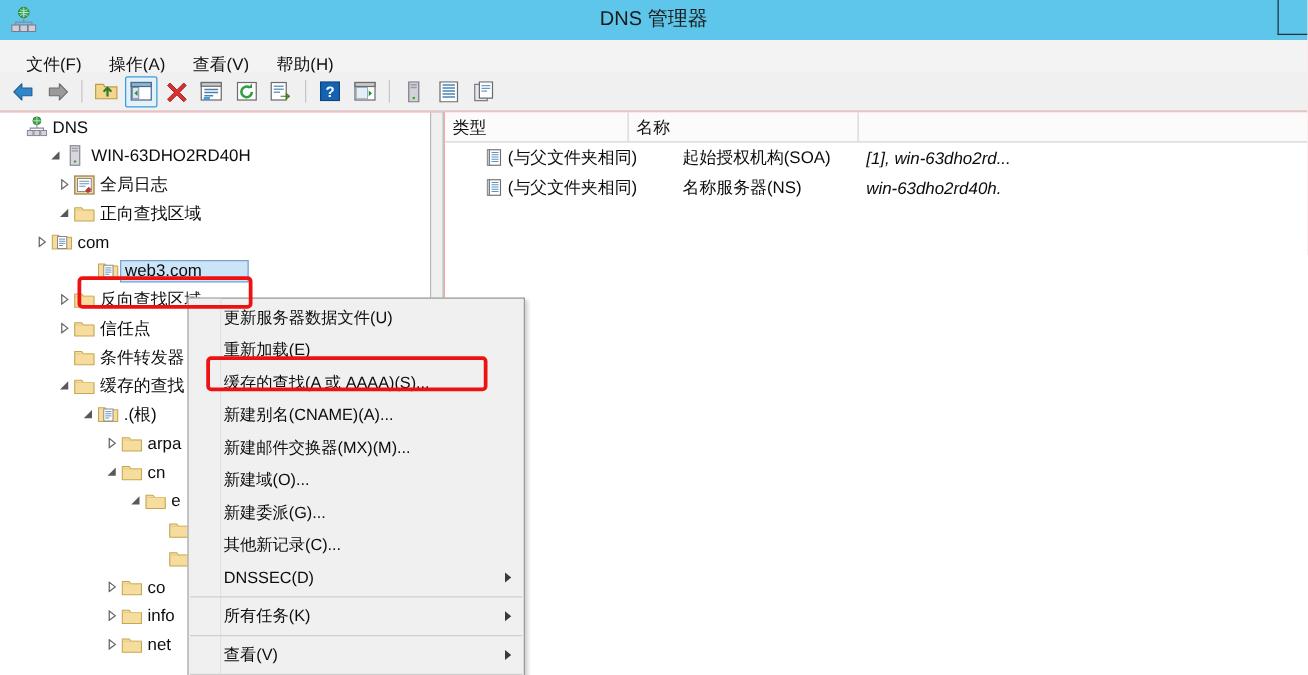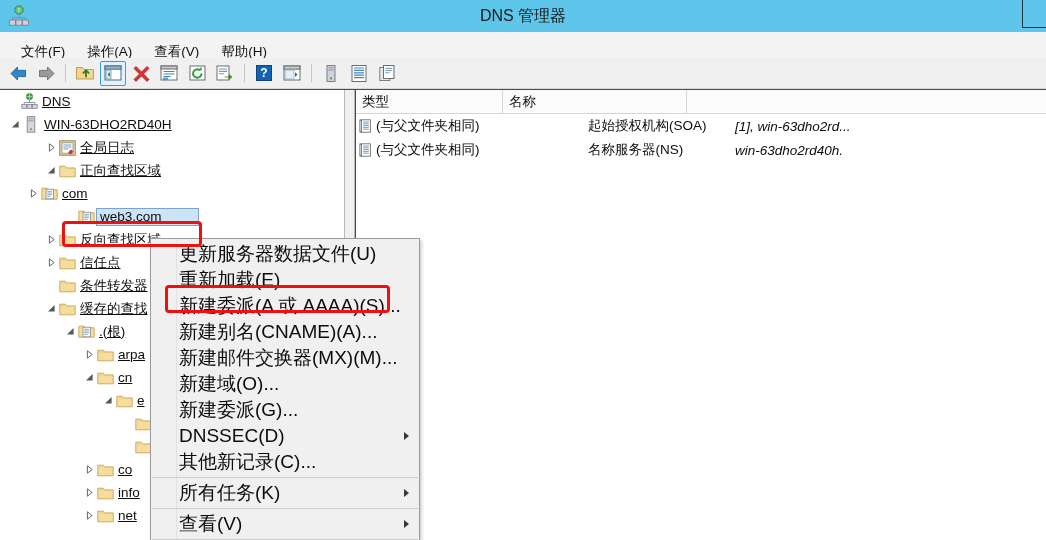--- a/index.html
+++ b/index.html
@@ -6,21 +6,21 @@
   html, body {
     width: 1046px; height: 540px;
     overflow: hidden;
     background: #ffffff;
     font-family: "Liberation Sans", "DejaVu Sans", sans-serif;
     -webkit-font-smoothing: antialiased;
   }
   #app {
     position: relative;
     width: 1046px; height: 540px;
-    background: #b91c1c;
+    background: #fca5a5;
   }
 
   
   .titlebar {
     position: absolute; left: 0; top: 0;
     width: 1046px; height: 32px;
     background: #5dc6ea;
   }
   .titlebar-icon {
     position: absolute; left: 8px; top: 5px;
@@ -127,21 +127,21 @@
     width: 14px; height: 23px;
     display: flex; align-items: center; justify-content: center;
     flex: 0 0 14px;
   }
   .tnode .ticon {
     width: 18px; height: 18px;
     flex: 0 0 18px;
     margin-right: 4px;
     display: flex; align-items: center; justify-content: center;
   }
-  .tnode .tlabel { padding-right: 6px; text-decoration: underline; }
+  .tnode .tlabel { padding-right: 6px; }
   .tnode.selected .tlabel {
     background: #cce4f7;
     border: 1px solid #7da2ce;
     padding: 0 36px 1px 3px;
     margin-left: -3px;
   }
 
   
   .lv-header {
     height: 24px;
@@ -163,43 +163,43 @@
   .lv-col.c2 { width: 161px; }
   .lv-col.c3 { width: 198px; border-right: none; }
   .lv-row {
     height: 24px;
     display: flex;
     align-items: center;
     font-size: 13.5px;
     color: #0c0c0c;
     white-space: nowrap;
   }
-  .lv-cell { overflow: hidden; white-space: nowrap; padding-left: 6px; }
+  .lv-cell { overflow: hidden; white-space: nowrap; padding-left: 6px; justify-content: center; }
   .lv-cell.c0 { width: 184px; display: flex; align-items: center; padding-left: 3px; }
-  .lv-cell.c1 { width: 147px; margin-left: 42px; }
+  .lv-cell.c1 { width: 147px; }
   .lv-cell.c2 { width: 161px; font-style: italic; }
   .rec-icon { width: 15px; height: 15px; flex: 0 0 15px; margin-right: 2px; }
 
   
   .ctxmenu {
     position: absolute;
     left: 150px; top: 238px;
     width: 270px;
     background: #f0f0f0;
     border: 1px solid #9a9a9a;
     box-shadow: 2px 2px 3px rgba(0,0,0,0.18);
     padding: 2px 0 0 0;
     z-index: 40;
   }
   .ctxitem {
     position: relative;
     height: 26px;
     line-height: 26px;
     padding-left: 28px;
-    font-size: 19px;
+    font-size: 13px;
     color: #0c0c0c;
     white-space: nowrap;
     cursor: default;
   }
   .ctxitem .arrow {
     position: absolute;
     right: 10px; top: 50%;
     transform: translateY(-50%);
     width: 0; height: 0;
     border-left: 5px solid #3a3a3a;
@@ -375,21 +375,21 @@
               <circle cx="8.5" cy="3.6" r="3.2" fill="#3fa93f" stroke="#2a7a2a" stroke-width="0.6"></circle>
               <path d="M5.4 3.6h6.2M8.5 0.5v6.2" stroke="#cfeeff" stroke-width="0.6"></path>
               <path d="M8.5 6.9v2.6M3.2 11.6V9.5h10.6v2.1" stroke="#8a8a9a" stroke-width="0.9" fill="none"></path>
               <rect x="0.8" y="11.4" width="4.6" height="4.1" fill="#d4d4df" stroke="#7a7a8a" stroke-width="0.7"></rect>
               <rect x="6.2" y="11.4" width="4.6" height="4.1" fill="#d4d4df" stroke="#7a7a8a" stroke-width="0.7"></rect>
               <rect x="11.6" y="11.4" width="4.6" height="4.1" fill="#d4d4df" stroke="#7a7a8a" stroke-width="0.7"></rect>
             </svg>
           </span>
           <span class="tlabel">DNS</span>
         </div>
-        <div class="tnode" style="padding-left: 8px; align-items: center;">
+        <div class="tnode" style="padding-left: 37px; align-items: center;">
           <span class="twist">
             <svg width="9" height="9" viewBox="0 0 9 9">
               <path d="M1 7.6 7.6 1v6.6z" fill="#595959"></path>
             </svg>
           </span>
           <span class="ticon">
             <svg width="12" height="17" viewBox="0 0 12 17">
               <rect x="2.2" y="0.6" width="7.6" height="15.6" fill="#d6d6dc" stroke="#82828f" stroke-width="0.9"></rect>
               <rect x="3.4" y="2.2" width="5.2" height="1.1" fill="#a0a0ab"></rect>
               <rect x="3.4" y="4.2" width="5.2" height="1.1" fill="#a0a0ab"></rect>
@@ -666,27 +666,27 @@
           <div class="lv-cell c2">win-63dho2rd40h.</div>
         </div>
       </div>
   </div>
 
   <div class="ctxmenu">
     <div class="ctx-leftrail"></div>
     <div id="ctx-items" style="position:relative">
         <div class="ctxitem"><span>更新服务器数据文件(U)</span></div>
         <div class="ctxitem"><span>重新加载(E)</span></div>
-        <div class="ctxitem"><span>新建委派(A 或 AAAA)(S)...</span></div>
+        <div class="ctxitem"><span>缓存的查找(A 或 AAAA)(S)...</span></div>
         <div class="ctxitem"><span>新建别名(CNAME)(A)...</span></div>
         <div class="ctxitem"><span>新建邮件交换器(MX)(M)...</span></div>
         <div class="ctxitem"><span>新建域(O)...</span></div>
         <div class="ctxitem"><span>新建委派(G)...</span></div>
+        <div class="ctxitem"><span>其他新记录(C)...</span></div>
         <div class="ctxitem"><span>DNSSEC(D)</span><span class="arrow"></span></div>
-        <div class="ctxitem"><span>其他新记录(C)...</span></div>
         <div class="ctxsep"></div>
         <div class="ctxitem"><span>所有任务(K)</span><span class="arrow"></span></div>
         <div class="ctxsep"></div>
         <div class="ctxitem"><span>查看(V)</span><span class="arrow"></span></div>
         <div class="ctxsep"></div>
       </div>
   </div>
 
   <div class="anno" id="anno-tree"></div>
   <div class="anno" id="anno-menu"></div>

